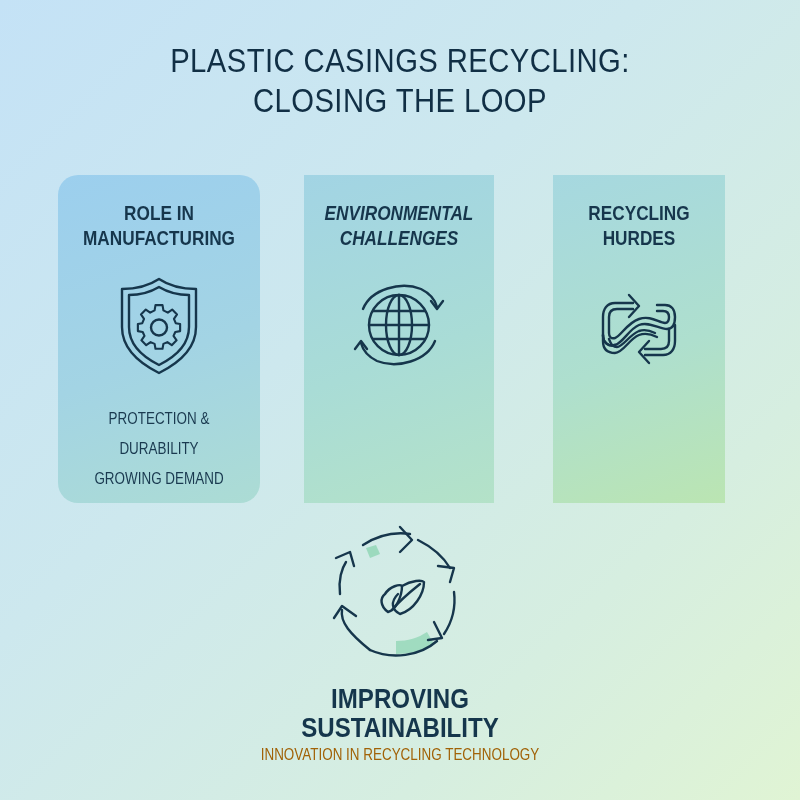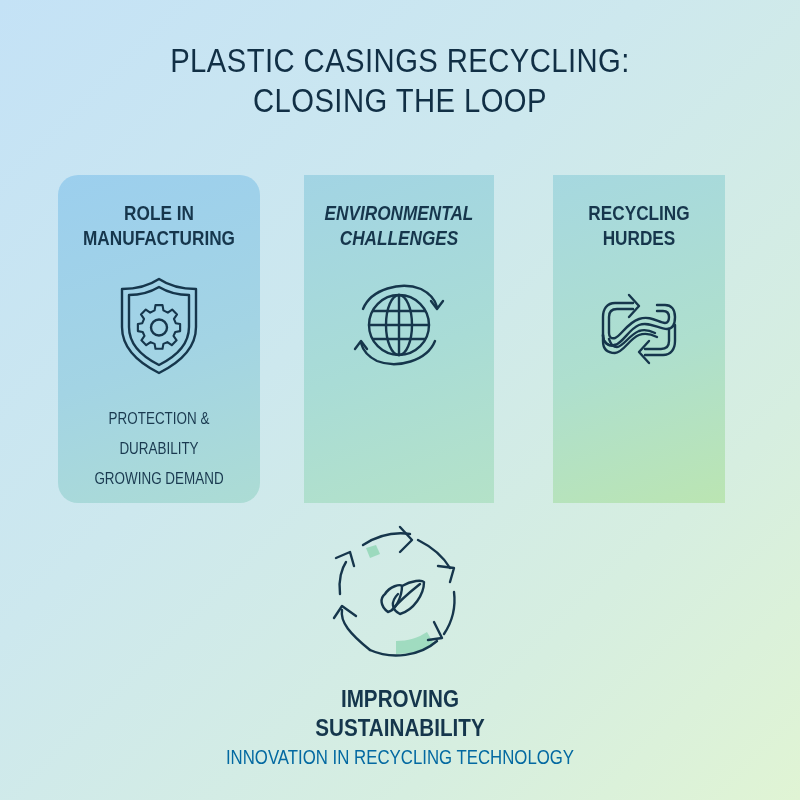--- a/index.html
+++ b/index.html
@@ -31,26 +31,26 @@
   .card-body {
     position: absolute; left: 0; right: 0; text-align: center;
     font-size: 16px; color: #1a3a50;
   }
   .card-body span { display: block; transform: scaleX(0.84); transform-origin: center; }
   .c1 .card-body, .c3 .card-body { top: 229px; line-height: 30px; }
   .c2 .card-body { top: 224px; line-height: 21px; }
   .bottom-icon { position: absolute; left: 330px; top: 522px; }
   .bottom-title {
     position: absolute; left: 0; top: 684px; width: 800px; text-align: center;
-    font-weight: bold; font-size: 24px; line-height: 29px; color: #15364c;
+    font-weight: bold; font-size: 28px; line-height: 29px; color: #15364c;
   }
   .bottom-title span { display: block; transform: scaleX(0.86); transform-origin: center; }
   .bottom-sub {
     position: absolute; left: 0; top: 746px; width: 800px; text-align: center;
-    font-size: 20px; color: #0369a1;
+    font-size: 16px; color: #a16207;
   }
   .bottom-sub span { display: block; transform: scaleX(0.84); transform-origin: center; }
 </style>
 </head>
 <body>
 
 <div class="title">
   <span>PLASTIC CASINGS RECYCLING:</span>
   <span>CLOSING THE LOOP</span>
 </div>

